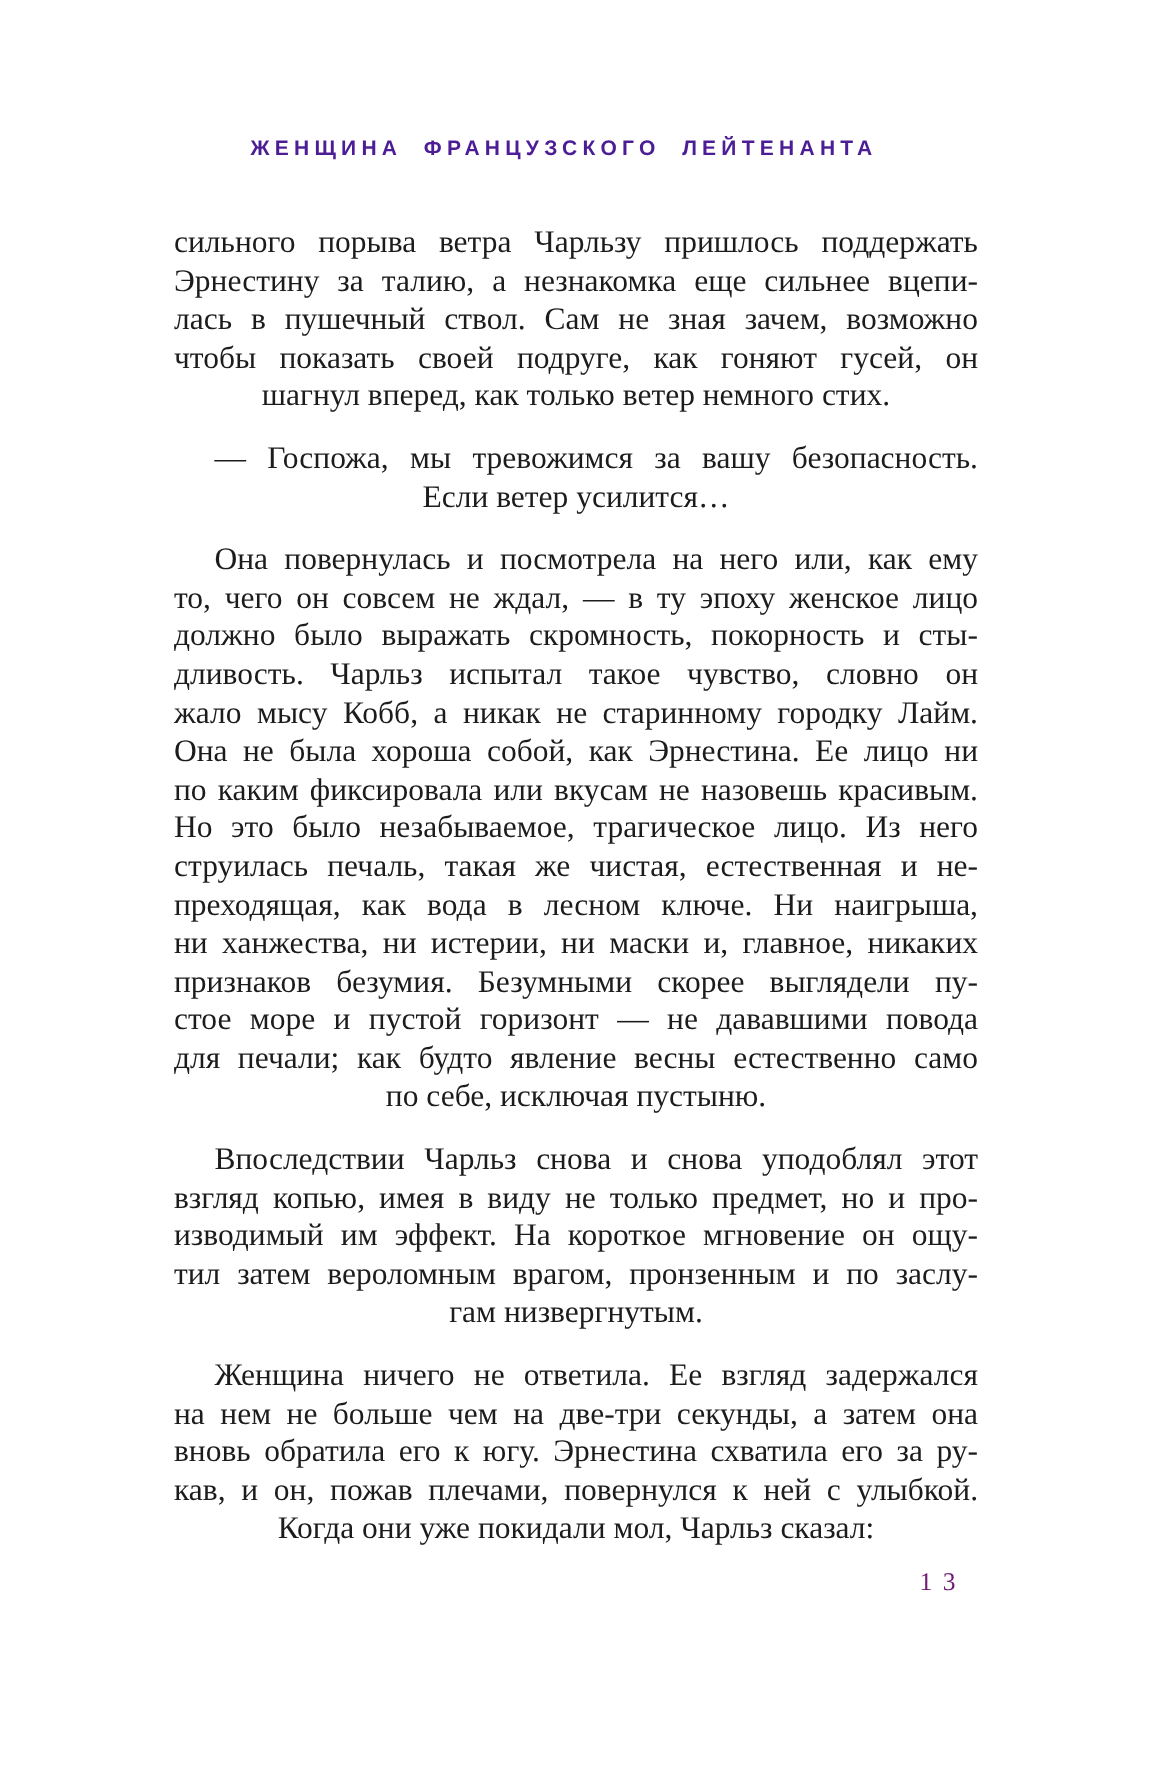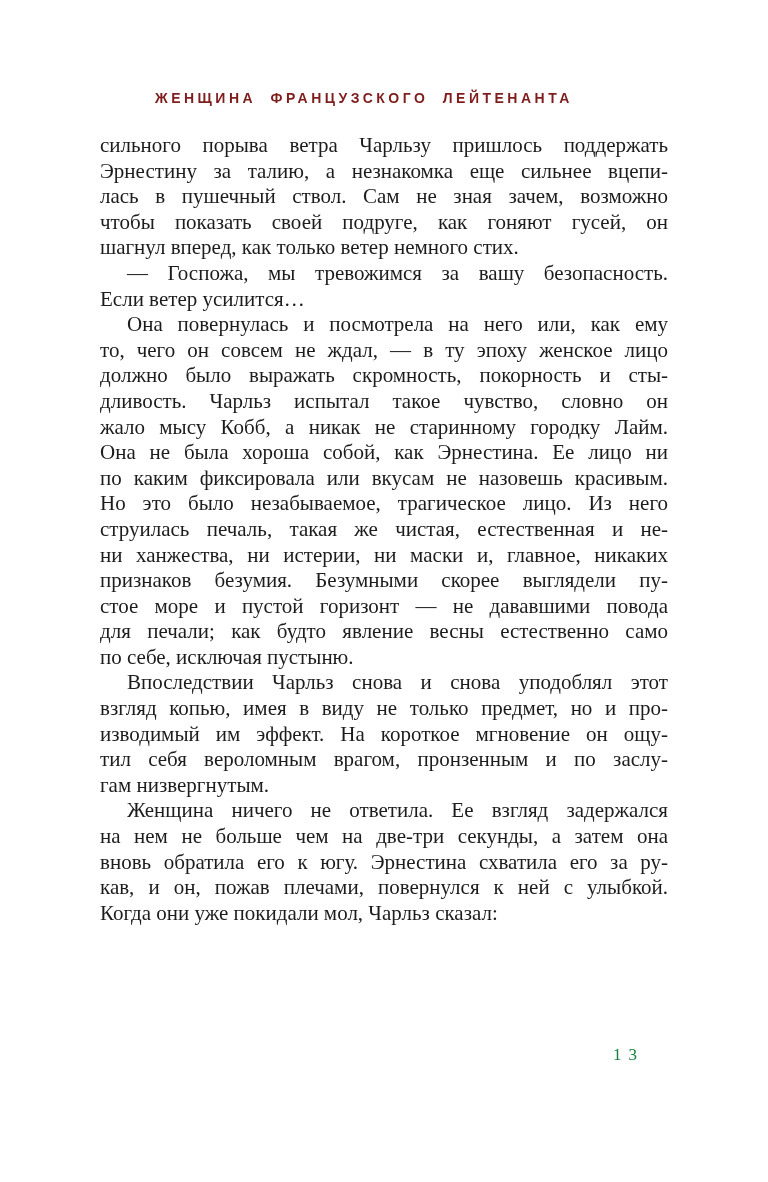--- a/index.html
+++ b/index.html
@@ -11,62 +11,62 @@
     position: relative;
     width: 768px;
     height: 1182px;
     background: #ffffff;
     overflow: hidden;
     font-family: "Liberation Serif", serif;
   }
   .running-head {
     position: absolute;
     top: 91px;
-    left: 80px;
+    left: 92px;
     width: 568px;
     text-align: center;
     font-family: "Liberation Sans", sans-serif;
     font-size: 14px;
     line-height: 14px;
     font-weight: 700;
     letter-spacing: 3.5px;
     word-spacing: 7px;
-    color: #7f1d1d;
+    color: #4c1d95;
     white-space: nowrap;
   }
   .text-block {
     position: absolute;
     top: 133px;
     left: 100px;
     width: 568px;
     font-size: 21px;
     line-height: 25.6px;
     color: #1c1c1c;
   }
   .paragraph {
-    margin: 0;
+    margin: 16px;
   }
   .line {
-    text-align: left;
+    text-align: center;
   }
   .line.justify {
     text-align: justify;
     text-align-last: justify;
   }
   .line.indent {
     text-indent: 27px;
   }
   .page-number {
     position: absolute;
     top: 1045px;
     right: 124px;
     font-family: "Liberation Serif", serif;
     font-size: 17px;
     letter-spacing: 7px;
-    color: #15803d;
+    color: #701a75;
   }
 </style>
 </head>
 <body>
 
 <div class="page">
   <div class="running-head">ЖЕНЩИНА ФРАНЦУЗСКОГО ЛЕЙТЕНАНТА</div>
 
   <div class="text-block">
       <div class="paragraph">
@@ -83,31 +83,32 @@
       <div class="paragraph">
         <div class="line justify indent">Она повернулась и посмотрела на него или, как ему</div>
         <div class="line justify">то, чего он совсем не ждал, — в ту эпоху женское лицо</div>
         <div class="line justify">должно было выражать скромность, покорность и сты-</div>
         <div class="line justify">дливость. Чарльз испытал такое чувство, словно он</div>
         <div class="line justify">жало мысу Кобб, а никак не старинному городку Лайм.</div>
         <div class="line justify">Она не была хороша собой, как Эрнестина. Ее лицо ни</div>
         <div class="line justify">по каким фиксировала или вкусам не назовешь красивым.</div>
         <div class="line justify">Но это было незабываемое, трагическое лицо. Из него</div>
         <div class="line justify">струилась печаль, такая же чистая, естественная и не-</div>
+        <div class="line justify">преходящая, как вода в лесном ключе. Ни наигрыша,</div>
         <div class="line justify">ни ханжества, ни истерии, ни маски и, главное, никаких</div>
         <div class="line justify">признаков безумия. Безумными скорее выглядели пу-</div>
         <div class="line justify">стое море и пустой горизонт — не дававшими повода</div>
         <div class="line justify">для печали; как будто явление весны естественно само</div>
         <div class="line">по себе, исключая пустыню.</div>
       </div>
       <div class="paragraph">
         <div class="line justify indent">Впоследствии Чарльз снова и снова уподоблял этот</div>
         <div class="line justify">взгляд копью, имея в виду не только предмет, но и про-</div>
         <div class="line justify">изводимый им эффект. На короткое мгновение он ощу-</div>
-        <div class="line justify">тил себя вероломным врагом, пронзенным и по заслу-</div>
+        <div class="line justify">тил затем вероломным врагом, пронзенным и по заслу-</div>
         <div class="line">гам низвергнутым.</div>
       </div>
       <div class="paragraph">
         <div class="line justify indent">Женщина ничего не ответила. Ее взгляд задержался</div>
         <div class="line justify">на нем не больше чем на две-три секунды, а затем она</div>
         <div class="line justify">вновь обратила его к югу. Эрнестина схватила его за ру-</div>
         <div class="line justify">кав, и он, пожав плечами, повернулся к ней с улыбкой.</div>
         <div class="line">Когда они уже покидали мол, Чарльз сказал:</div>
       </div>
     </div>

